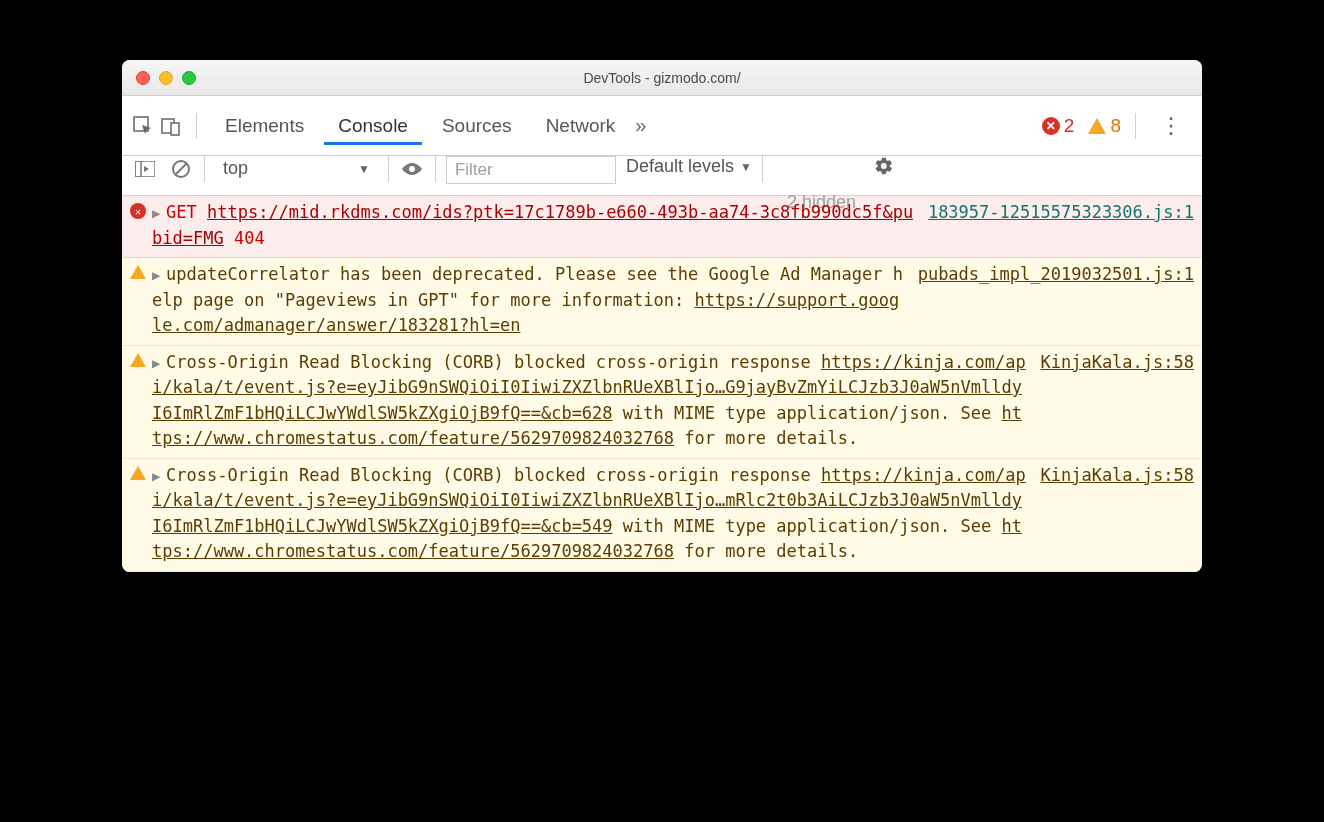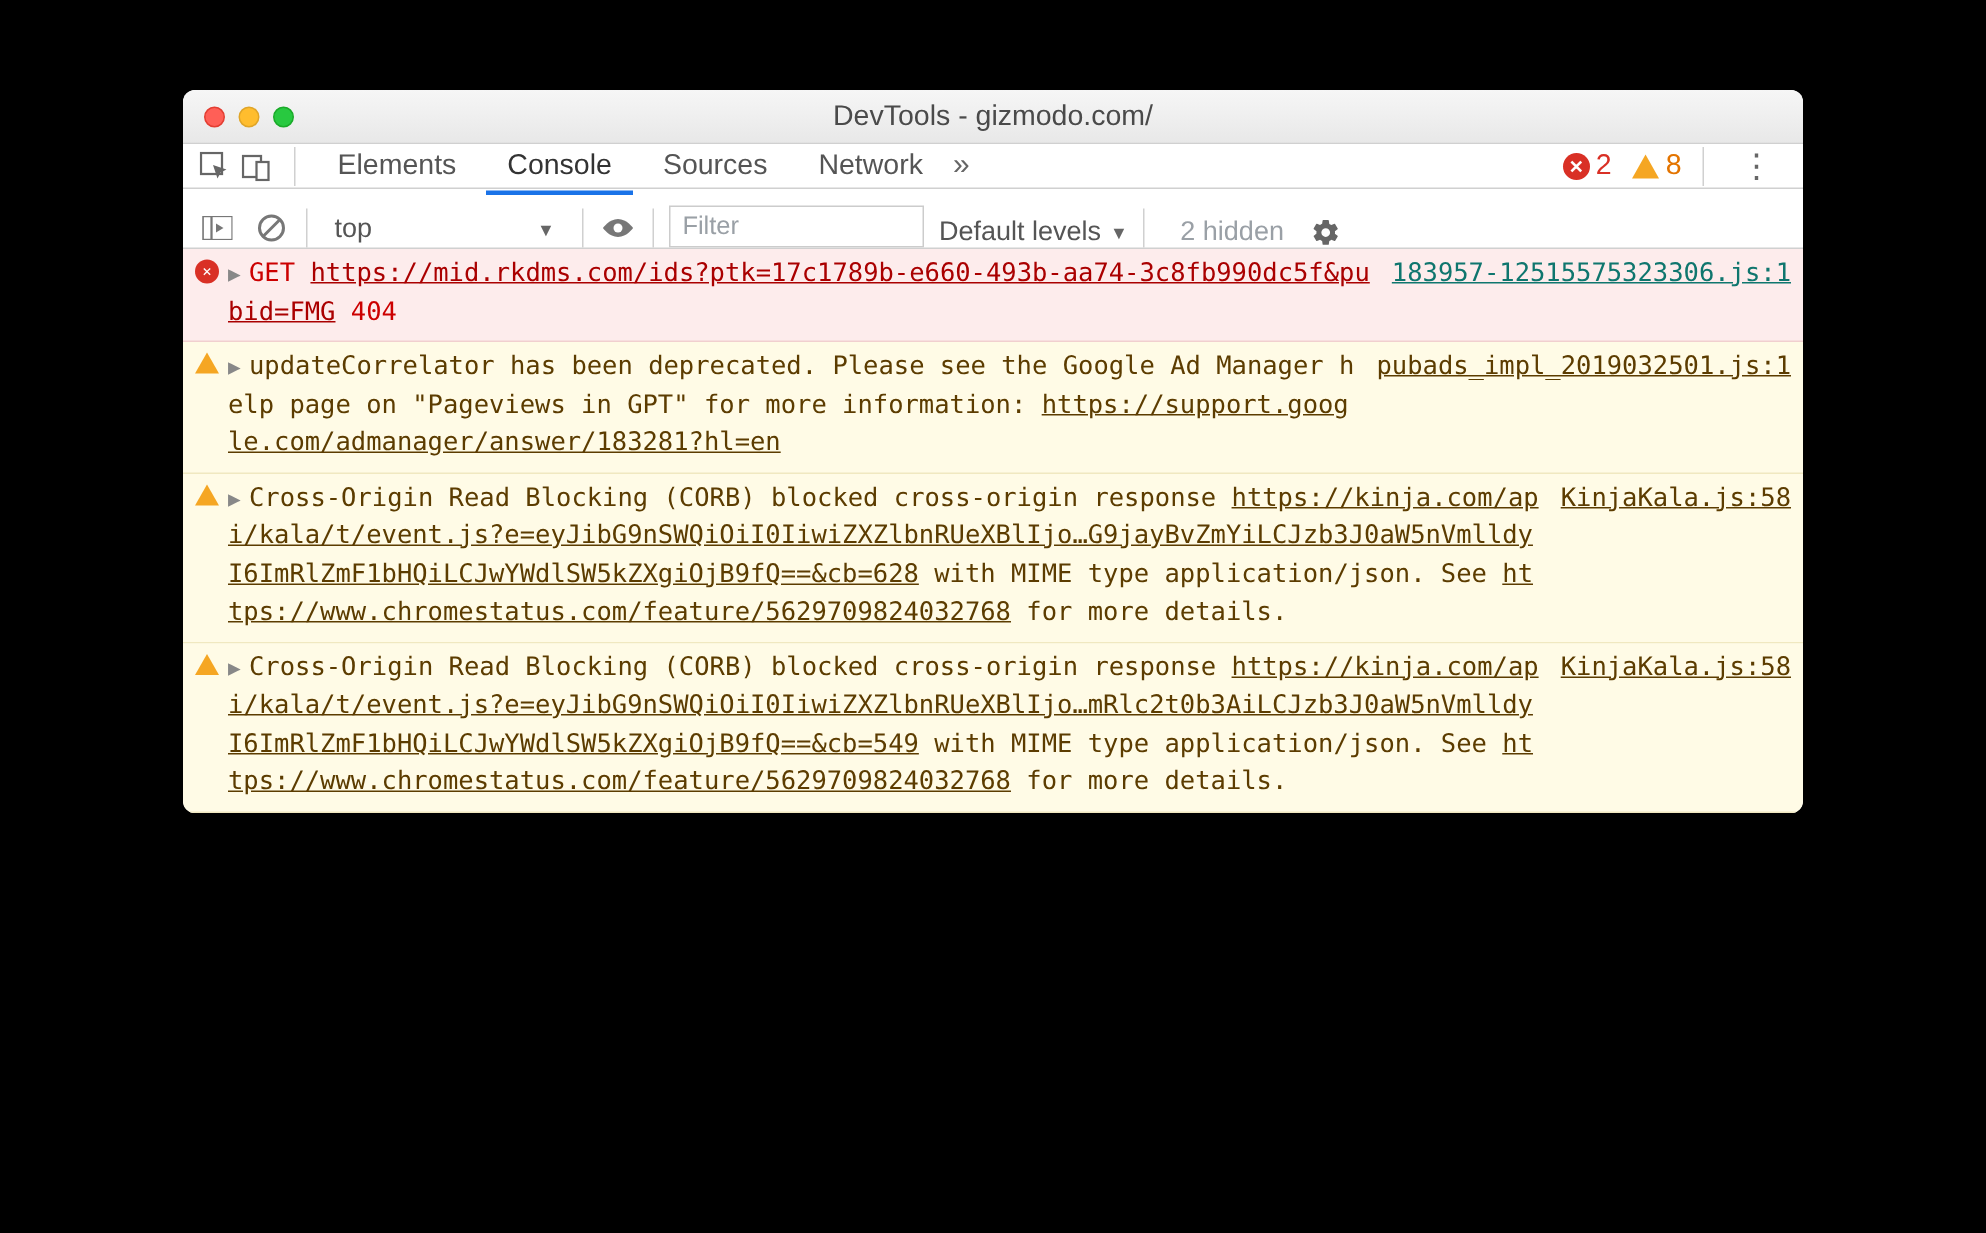--- a/index.html
+++ b/index.html
@@ -27,24 +27,24 @@
     border-bottom: 1px solid #d0d0d0;
     display: flex;
     align-items: center;
     position: relative;
   }
   .traffic-lights { display:flex; gap:9px; padding-left:14px; }
   .tl { width:14px; height:14px; border-radius:50%; }
   .tl.close { background:#ff5f57; border:1px solid #e33e32; }
   .tl.min { background:#ffbd2e; border:1px solid #e0a528; }
   .tl.max { background:#28c940; border:1px solid #1aab29; }
-  .title { position:absolute; left:0; right:0; text-align:center; font-size:19px; color:#4a4a4a; pointer-events:none; }
+  .title { position:absolute; left:0; right:0; text-align:center; font-size:14px; color:#4a4a4a; pointer-events:none; }
   
   .tabbar {
-    height: 30px;
+    height: 60px;
     border-bottom: 1px solid #d0d0d0;
     display:flex;
     align-items:center;
     padding:0 10px;
     gap: 6px;
     font-size: 19px;
     color:#555;
   }
   .tabbar .sep { width:1px; height:26px; background:#d0d0d0; margin:0 8px; }
   .tabbar .icon { width:22px; display:flex; align-items:center; justify-content:center; color:#555; }
@@ -55,21 +55,21 @@
   .badge-warn { display:flex; align-items:center; gap:4px; color:#e37400; font-size:19px; margin-left:8px;}
   .err-circ { width:18px; height:18px; border-radius:50%; background:#d93025; color:#fff; display:flex; align-items:center; justify-content:center; font-size:12px; font-weight:bold; }
   .warn-tri { width:0; height:0; border-left:9px solid transparent; border-right:9px solid transparent; border-bottom:16px solid #f5a623; position:relative; }
   .kebab { font-size:22px; color:#666; padding:0 10px; }
   .chevron-more { font-size:20px; color:#666; }
   
   .filterbar {
     height: 40px;
     border-bottom: 1px solid #d0d0d0;
     display:flex;
-    align-items:flex-end;
+    align-items:flex-start;
     padding: 0 10px;
     gap: 10px;
     font-size: 18px;
     color:#555;
   }
   .filterbar .iconbtn { width:26px; height:26px; display:flex; align-items:center; justify-content:center; color:#666; }
   .filterbar .sep { width:1px; height:26px; background:#d0d0d0; }
   .context-sel { display:flex; align-items:center; gap:110px; padding:2px 8px; }
   .tri-down { font-size:12px; color:#666; }
   .filter-input {

